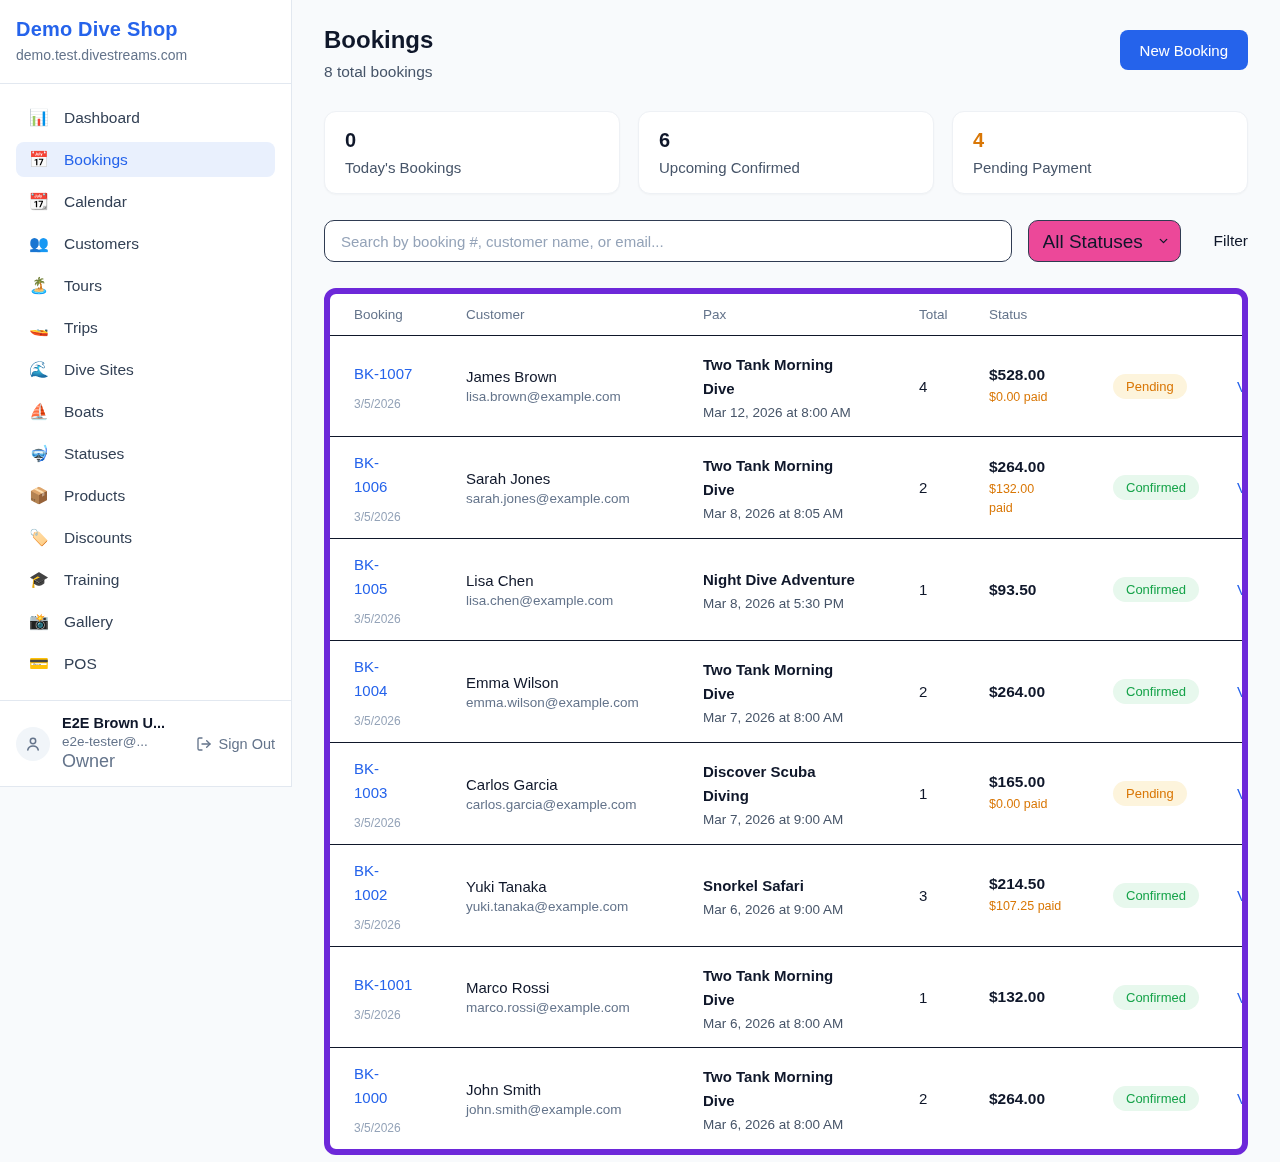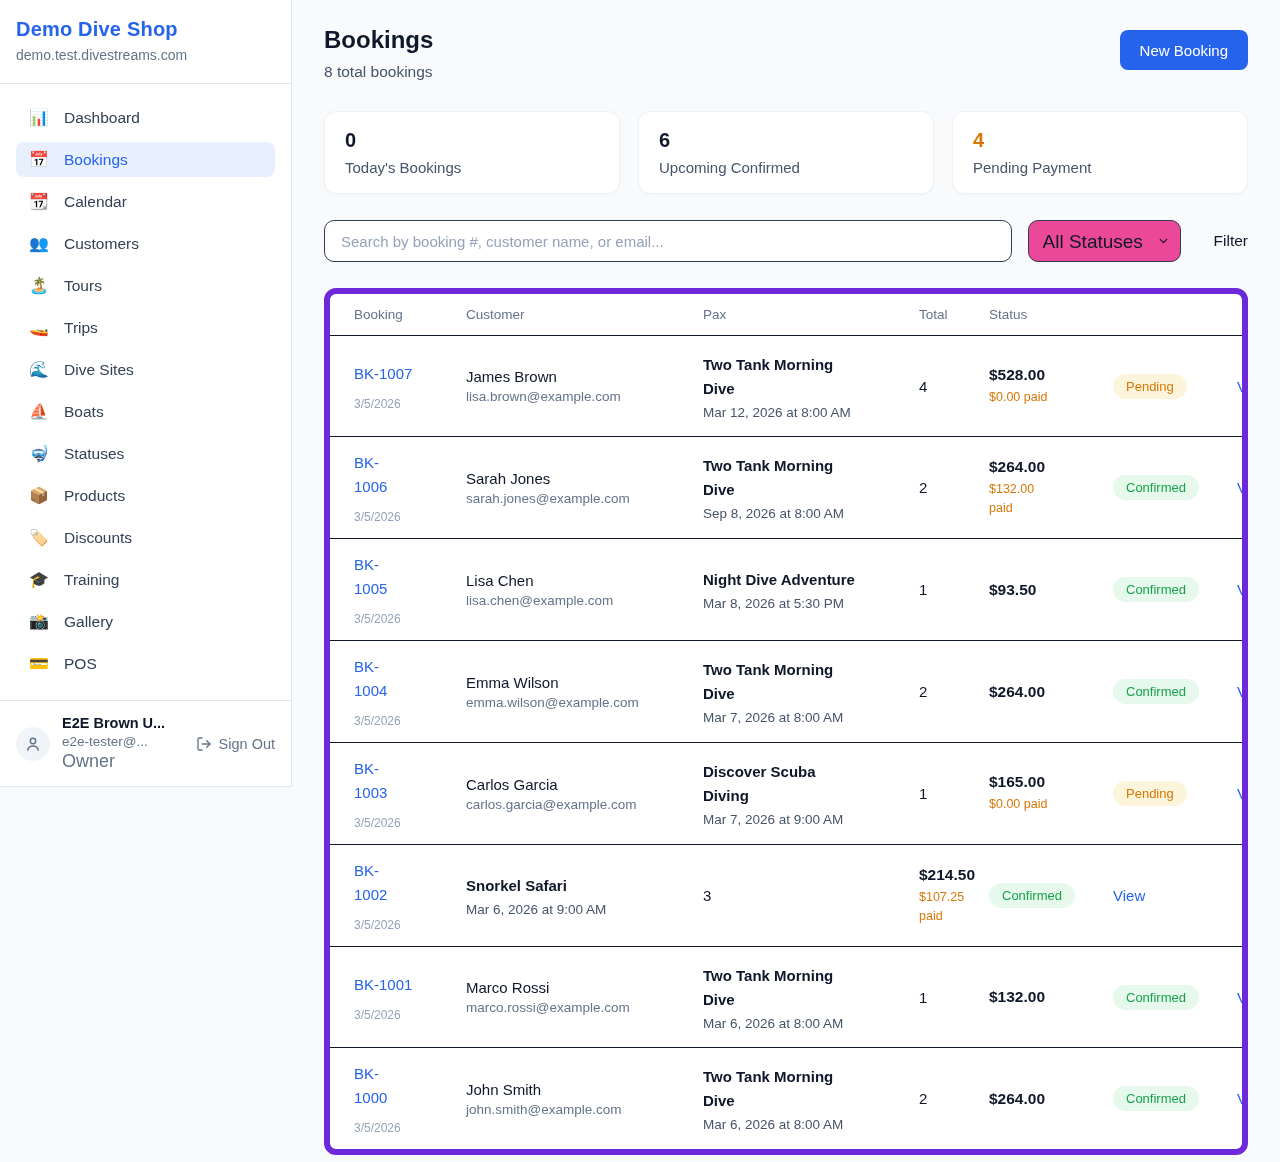--- a/index.html
+++ b/index.html
@@ -295,21 +295,21 @@
 1006</a>
       <div class="booking-date">3/5/2026</div>
     </div>
     <div class="cell">
       <div class="customer-name">Sarah Jones</div>
       <div class="customer-email">sarah.jones@example.com</div>
     </div>
     <div class="cell">
       <div class="trip-name">Two Tank Morning
 Dive</div>
-      <div class="trip-date">Sep 8, 2026 at 8:00 AM</div>
+      <div class="trip-date">Mar 8, 2026 at 8:05 AM</div>
     </div>
     <div class="cell">
       <div class="pax-value">2</div>
     </div>
     <div class="cell">
       <div class="total-amount">$264.00</div>
       <div class="paid-amount">$132.00
 paid</div>
     </div>
     <div class="cell">
@@ -405,20 +405,24 @@
       <a class="view-link">View</a>
     </div>
   </div>
           <div class="t-grid t-row">
     <div class="cell">
       <a class="booking-id">BK-
 1002</a>
       <div class="booking-date">3/5/2026</div>
     </div>
     <div class="cell">
+      <div class="customer-name">Yuki Tanaka</div>
+      <div class="customer-email">yuki.tanaka@example.com</div>
+    </div>
+    <div class="cell">
       <div class="trip-name">Snorkel Safari</div>
       <div class="trip-date">Mar 6, 2026 at 9:00 AM</div>
     </div>
     <div class="cell">
       <div class="pax-value">3</div>
     </div>
     <div class="cell">
       <div class="total-amount">$214.50</div>
       <div class="paid-amount">$107.25 paid</div>
     </div>

